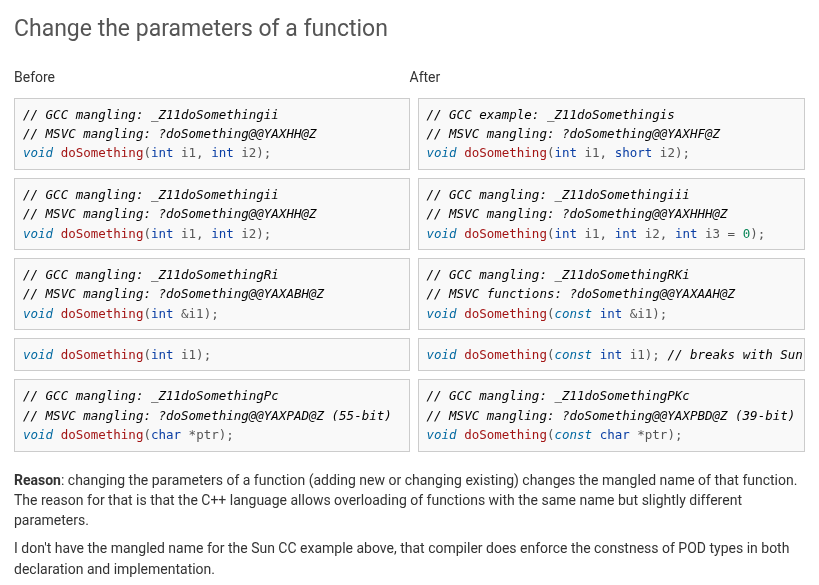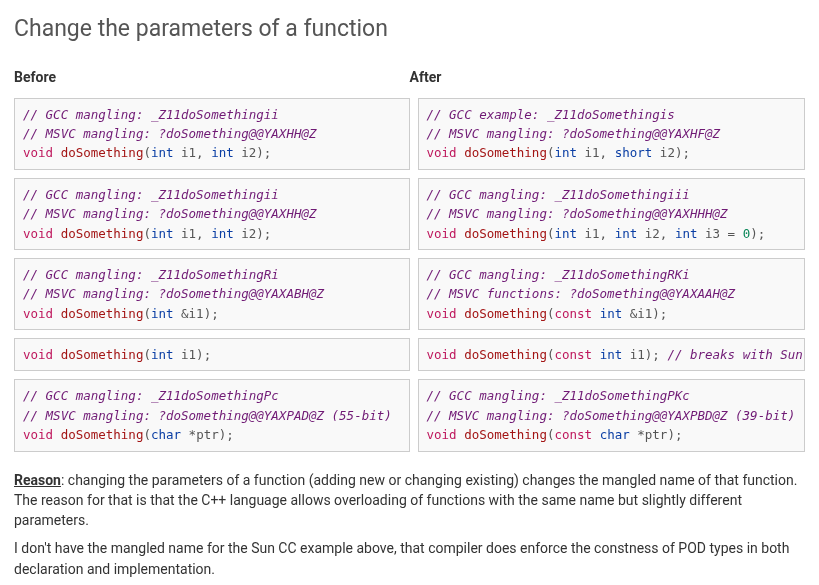--- a/index.html
+++ b/index.html
@@ -20,21 +20,21 @@
     margin: 0 0 14px 0;
   }
   table.comp {
     width: 100%;
     border-collapse: separate;
     border-spacing: 0 8px;
     table-layout: fixed;
   }
   table.comp th {
     text-align: left;
-    font-weight: 700;
+    font-weight: 400;
     font-size: 14px;
     color: #333;
     padding: 0 0 2px 0;
   }
   table.comp td {
     padding: 0;
     vertical-align: top;
   }
   table.comp td + td {
     padding-left: 8px;
@@ -44,36 +44,36 @@
     border: 1px solid #ccc;
     background: #f9f9f9;
     padding: 6px 8px;
     font-family: Consolas, "DejaVu Sans Mono", "Liberation Mono", Menlo, monospace;
     font-size: 12.5px;
     line-height: 1.55;
     white-space: pre;
     overflow: hidden;
     color: #555;
   }
-  pre .c  { color: #701a75; font-style: italic; }  
-  pre .k  { color: #be185d; }                       
+  pre .c  { color: #000000; font-style: italic; }  
+  pre .k  { color: #0369a1; font-style: italic; }                       
   pre .t  { color: #0a3ea4; }                       
   pre .f  { color: #a31515; }                       
   pre .n  { color: #098658; }                       
   p.reason {
     margin: 10px 0 8px 0;
     font-size: 14px;
     color: #333;
   }
   p.para2 {
     margin: 8px 0 0 0;
     font-size: 14px;
     color: #333;
   }
-  b { font-weight: 700; text-decoration: underline; }
+  b { font-weight: 700; }
 </style>
 </head>
 <body>
 
 <h2>Change the parameters of a function</h2>
 
 <table class="comp">
   <thead>
     <tr>
       <th>Before</th>

